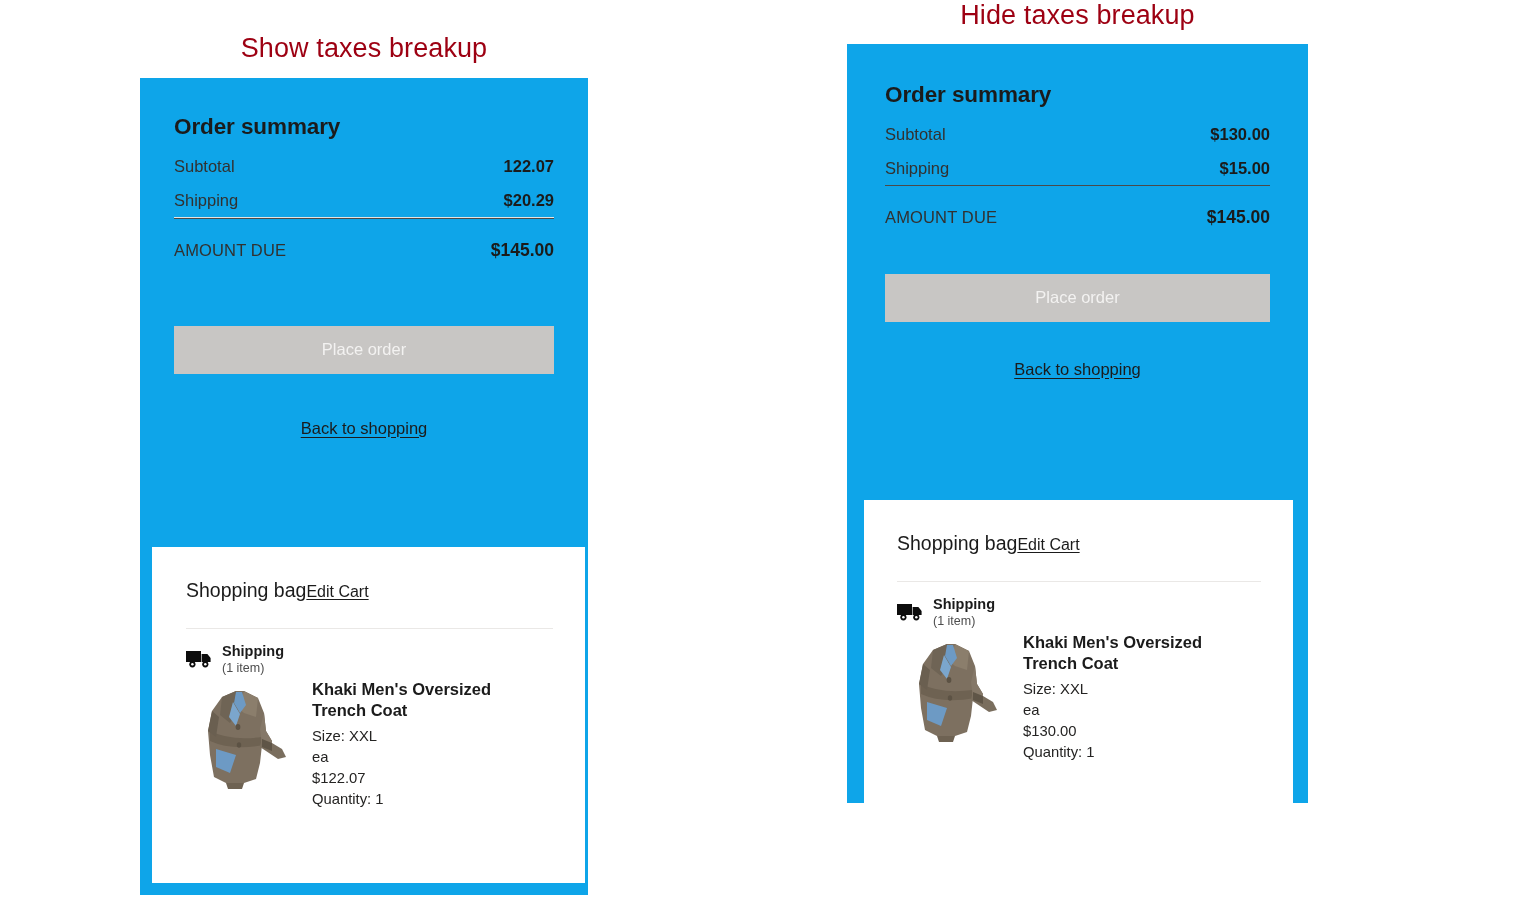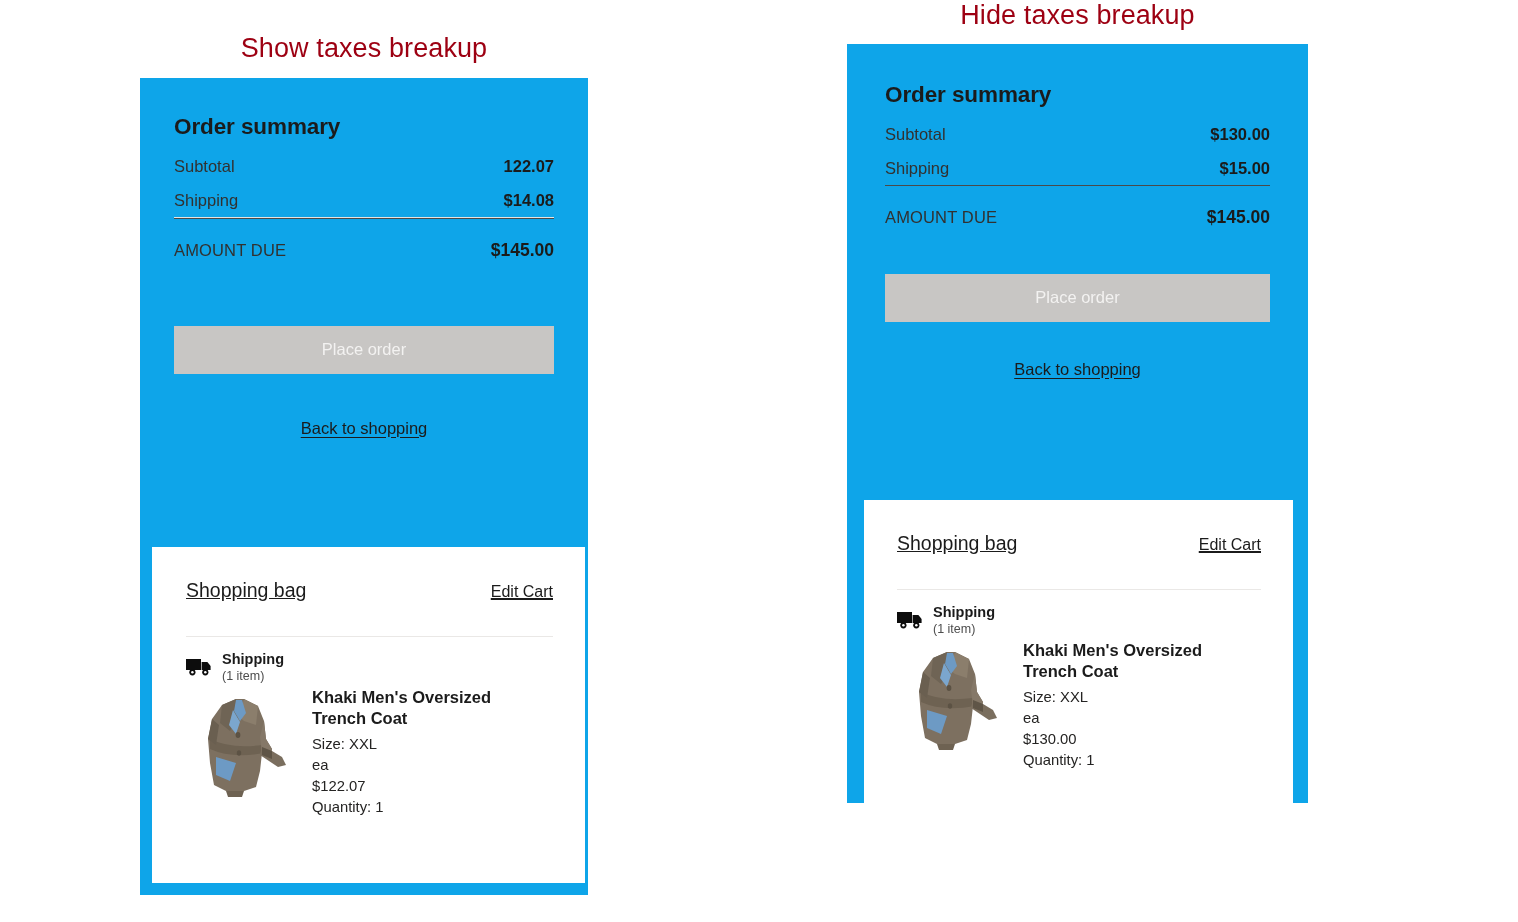--- a/index.html
+++ b/index.html
@@ -109,25 +109,24 @@
   .bag-card {
     position: absolute;
     background: #ffffff;
     box-sizing: border-box;
   }
   #bag-card-left  { left: 152px; top: 547px; width: 433px; height: 336px; padding: 32px 32px 0 34px; }
   #bag-card-right { left: 864px; top: 500px; width: 429px; height: 335px; padding: 32px 32px 0 33px; }
 
   .bag-head {
     display: flex;
-    justify-content: space-between;
+    justify-content: flex-start;
     align-items: baseline;
-    padding-bottom: 34px;
+    padding-bottom: 26px;
     border-bottom: 1.5px solid #eae8e6;
-    text-decoration: underline;
   }
   .bag-title {
     font-size: 19.5px;
     font-weight: 400;
     color: #1b1b1b;
   }
   .edit-cart-link {
     font-size: 16px;
     color: #1b1b1b;
     text-decoration: underline;
@@ -199,21 +198,21 @@
   <div class="summary-card">
     <div class="summary-heading">Order summary</div>
 
     <div class="sum-row">
       <span class="label">Subtotal</span>
       <span class="value">122.07</span>
     </div>
 
     <div class="sum-row hairline">
       <span class="label">Shipping</span>
-      <span class="value">$14.08</span>
+      <span class="value">$20.29</span>
     </div>
 
 
     <div class="sum-row rule-top total">
       <span class="label">AMOUNT DUE</span>
       <span class="value">$145.00</span>
     </div>
 
     <button class="place-order-btn">Place order</button>
 

